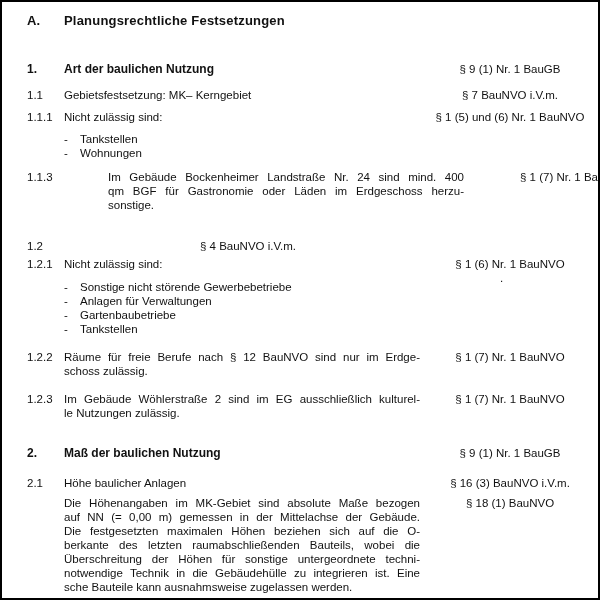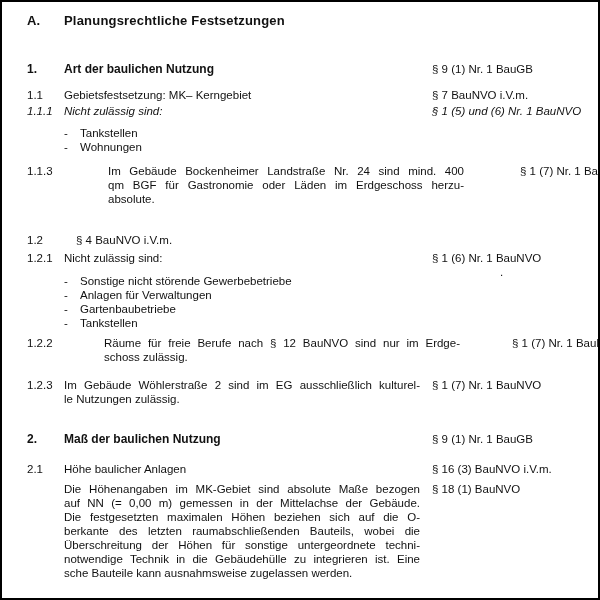--- a/index.html
+++ b/index.html
@@ -8,35 +8,35 @@
   .page {
     width:600px; height:600px; background:#ffffff; border:2px solid #000000;
     padding:12px 10px 0 25px; overflow:hidden;
     color:#111111; font-size:11.5px; line-height:14px;
   }
   .row { display:grid; grid-template-columns:37px 356px 1fr; align-items:start; }
   .num { white-space:nowrap; }
   .h0 { font-size:13px; font-weight:bold; letter-spacing:0.2px; }
   .h1 { font-size:12px; font-weight:bold; }
   .u  { text-underline-offset:2px; }
-  .ref { padding-left:12px; white-space:nowrap; position:relative; }
+  .ref { padding-left:12px; white-space:nowrap; position:relative;text-align:center; }
   .stray { position:absolute; top:14px; left:80px; }
   .jl { text-align:justify; text-align-last:justify; }
   .li { display:flex; }
   .dash { width:16px; flex:0 0 16px; }
   
   .r1 { margin-top:34px; }
   .r2 { margin-top:12px; }
-  .r3 { margin-top:2px;font-style:italic; }
+  .r3 { margin-top:8px; }
   .r4 { margin-top:8px; }
   .r5 { margin-top:10px;gap:44px; }
   .r6 { margin-top:27px; }
   .r7 { margin-top:4px; }
   .r8 { margin-top:9px; }
-  .r9 { margin-top:6px;gap:40px; }
+  .r9 { margin-top:14px; }
   .r10 { margin-top:14px; }
   .r11 { margin-top:26px; }
   .r12 { margin-top:16px; }
   .r13 { margin-top:6px; }
 </style>
 </head>
 <body>
 
 <div class="page">
 
@@ -77,21 +77,21 @@
       </div>
     </div>
     <div class="ref"></div>
   </div>
 
   <div class="row r5">
     <div class="num">1.1.3</div>
     <div>
       <div class="jl">Im Gebäude Bockenheimer Landstraße Nr. 24 sind mind. 400</div>
       <div class="jl">qm BGF für Gastronomie oder Läden im Erdgeschoss herzu-</div>
-      <div>absolute.</div>
+      <div>sonstige.</div>
     </div>
     <div class="ref">§ 1 (7) Nr. 1 BauNVO</div>
   </div>
 
   <div class="row r6">
     <div class="num">1.2</div>
     <div class="ref">§ 4 BauNVO i.V.m.</div>
   </div>
 
   <div class="row r7">

